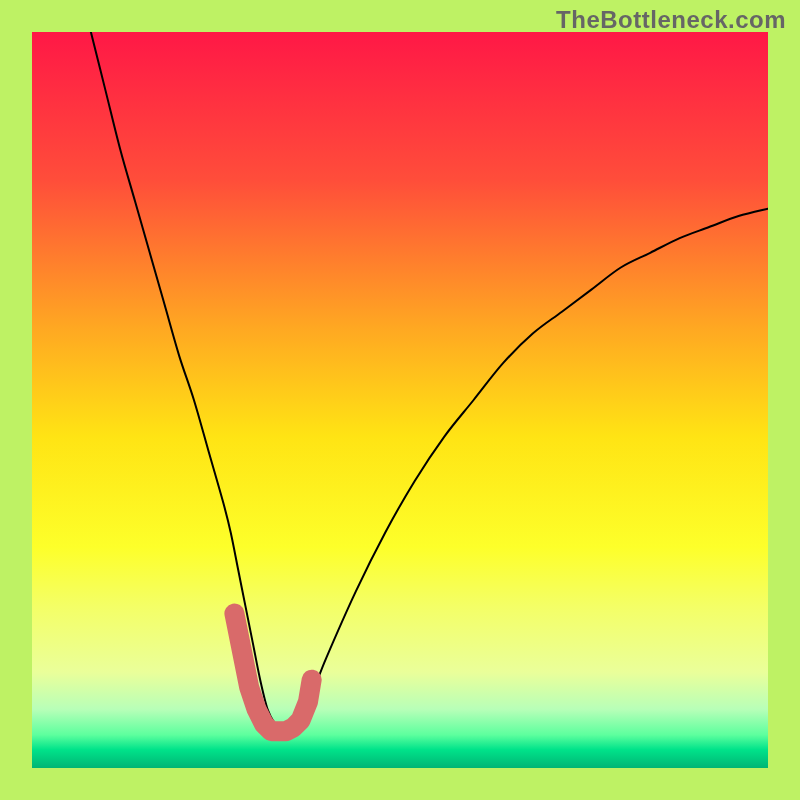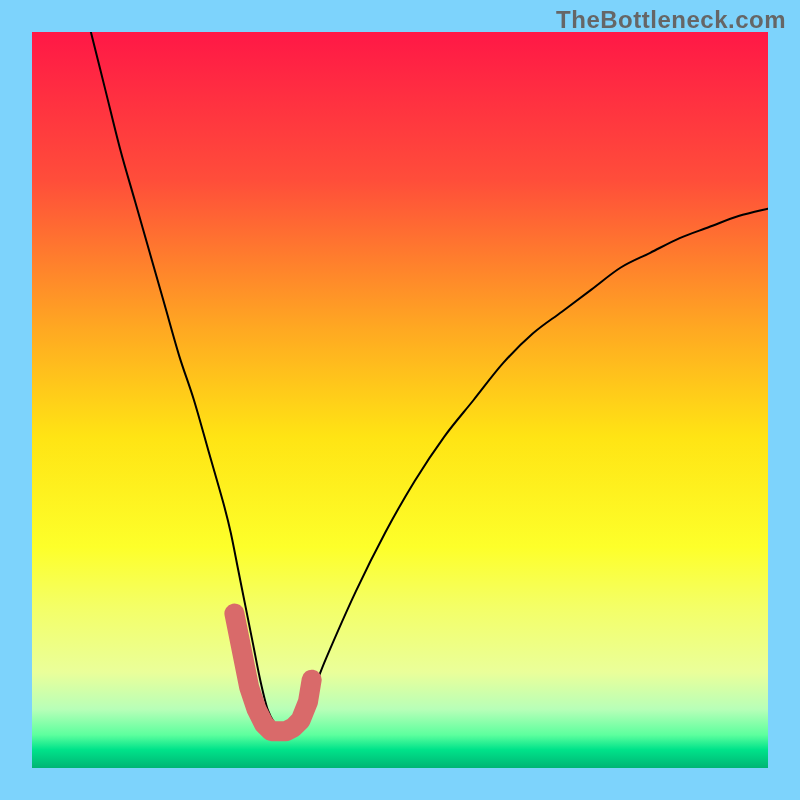--- a/index.html
+++ b/index.html
@@ -8,21 +8,21 @@
     width: 800px;
     height: 800px;
     background: #000;
     font-family: Arial, Helvetica, sans-serif;
     overflow: hidden;
   }
   .frame {
     position: relative;
     width: 800px;
     height: 800px;
-    background: #7dd3fc;
+    background: #bef264;
   }
   .watermark {
     position: absolute;
     top: 6px;
     right: 14px;
     color: #666;
     font-size: 24px;
     font-weight: bold;
     letter-spacing: 0.5px;
     user-select: none;

